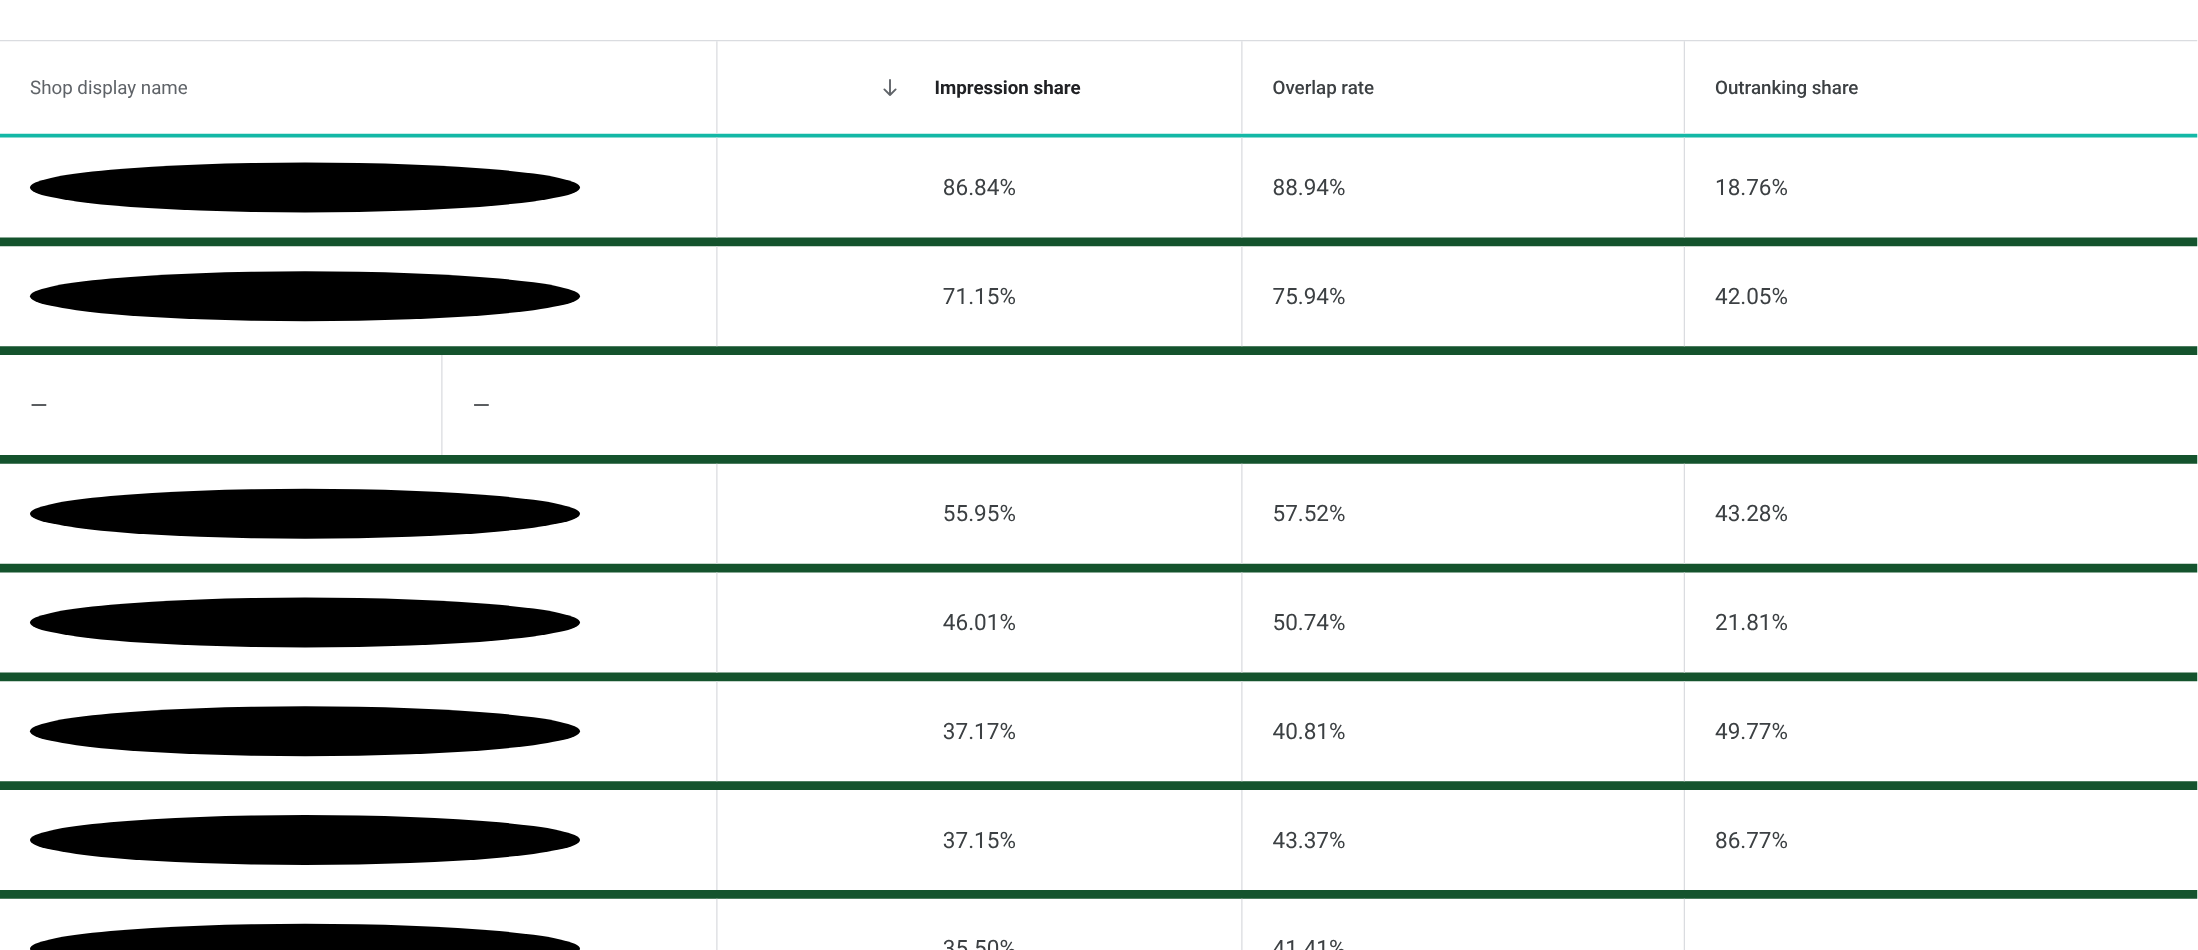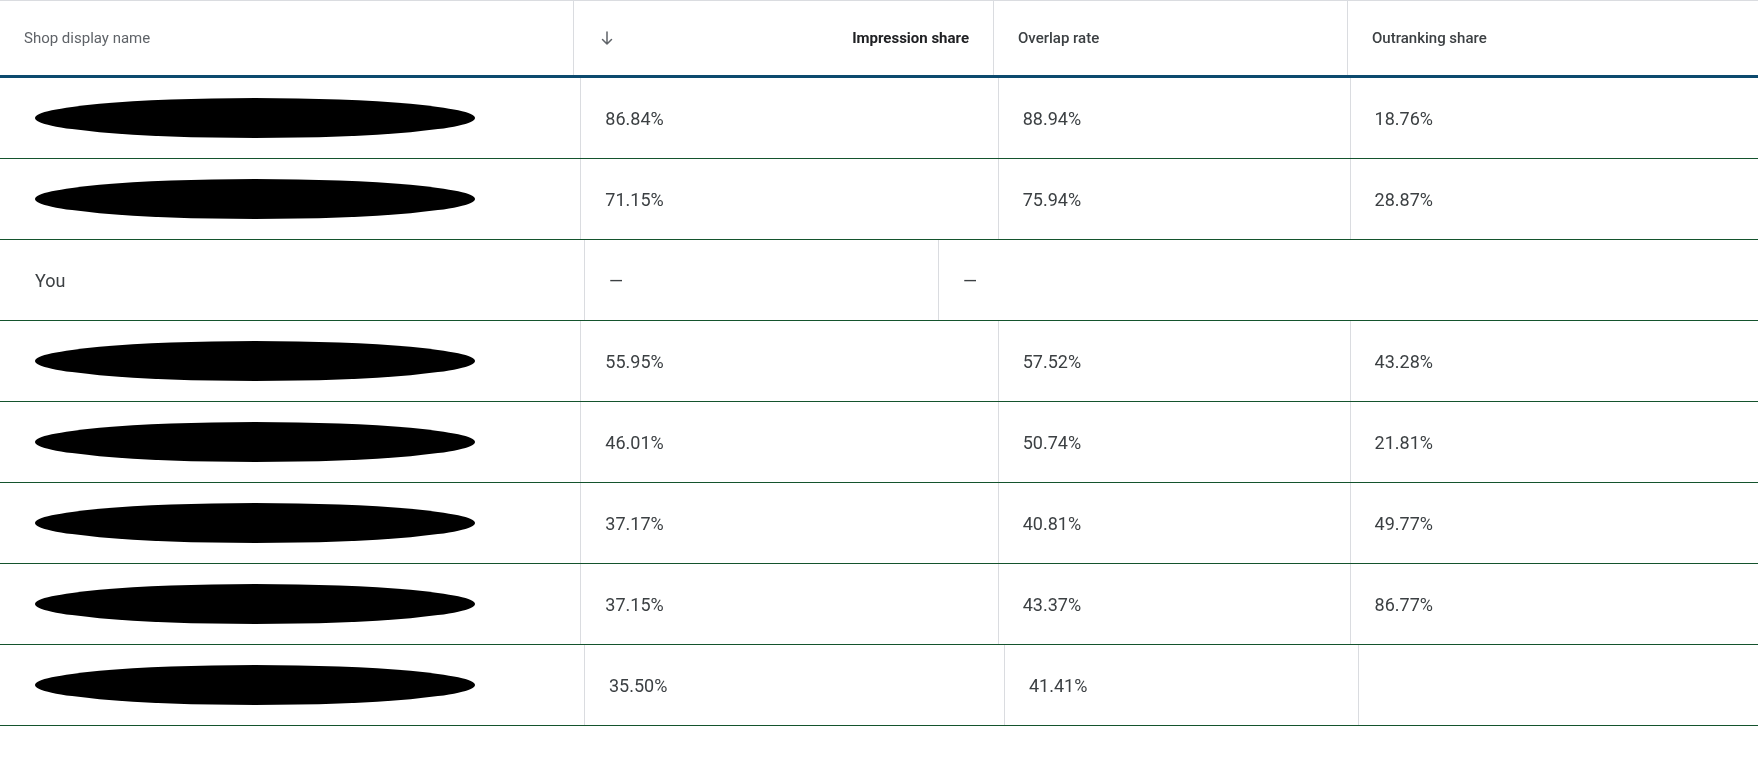--- a/index.html
+++ b/index.html
@@ -14,46 +14,46 @@
     background: #fff;
     width: 1758px;
   }
   .table {
     width: 100%;
     border-collapse: collapse;
   }
   .header-row {
     display: flex;
     border-top: 1px solid #dadce0;
-    border-bottom: 3px solid #0c4a6e;
+    border-bottom: 3px solid #14b8a6;
+    margin-top: 32px;
   }
   .data-row {
     display: flex;
-    border-bottom: 1px solid #14532d;
-    padding-left: 11px;
+    border-bottom: 7px solid #14532d;
   }
   .cell {
     padding: 0 24px;
     display: flex;
     align-items: center;
     height: 74px;
     border-right: 1px solid #dadce0;
   }
   .header-row .cell {
     height: 74px;
     font-weight: 500;
     color: #3c4043;
   }
   .col-name {
     width: 574px;
     justify-content: flex-start;
   }
   .col-impression {
     width: 420px;
-    justify-content: space-between;
+    justify-content: center;
     gap: 19px;
   }
   .col-overlap {
     width: 354px;
     justify-content: flex-start;
   }
   .col-outranking {
     width: 410px;
     justify-content: flex-start;
     border-right: none;
@@ -133,27 +133,24 @@
         <div class="cell col-name">
           <div class="redacted"></div>
         </div>
         <div class="cell col-impression">
           <span>71.15%</span>
         </div>
         <div class="cell col-overlap">
           <span>75.94%</span>
         </div>
         <div class="cell col-outranking">
-          <span>28.87%</span>
-        </div>
-      </div>
-      <div class="data-row">
-        <div class="cell col-name">
-          <span>You</span>
-        </div>
+          <span>42.05%</span>
+        </div>
+      </div>
+      <div class="data-row">
         <div class="cell col-overlap">
           <span>—</span>
         </div>
         <div class="cell col-outranking">
           <span>—</span>
         </div>
       </div>
       <div class="data-row">
         <div class="cell col-name">
           <div class="redacted"></div>

